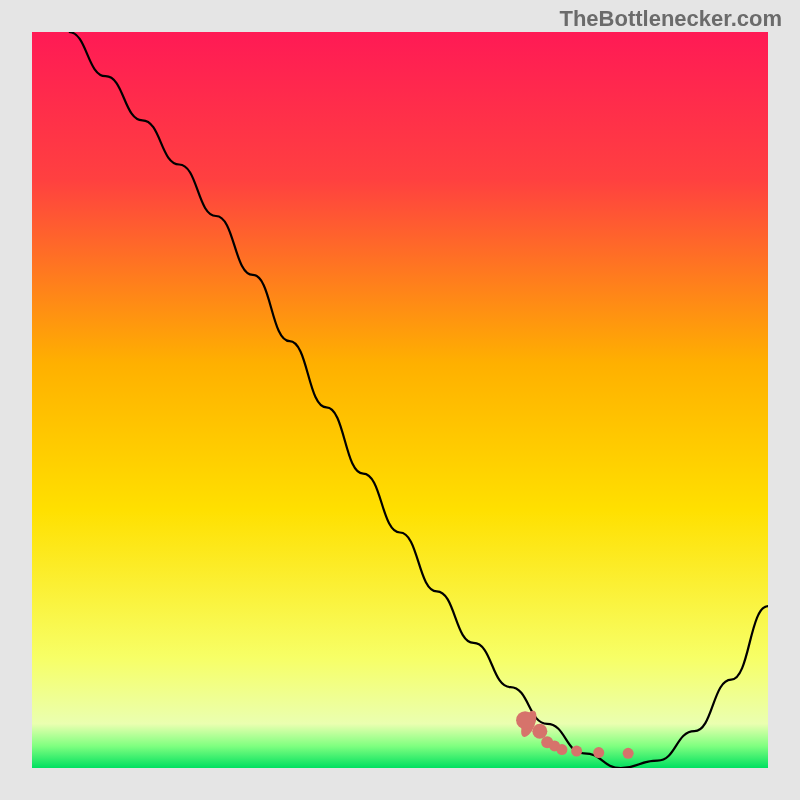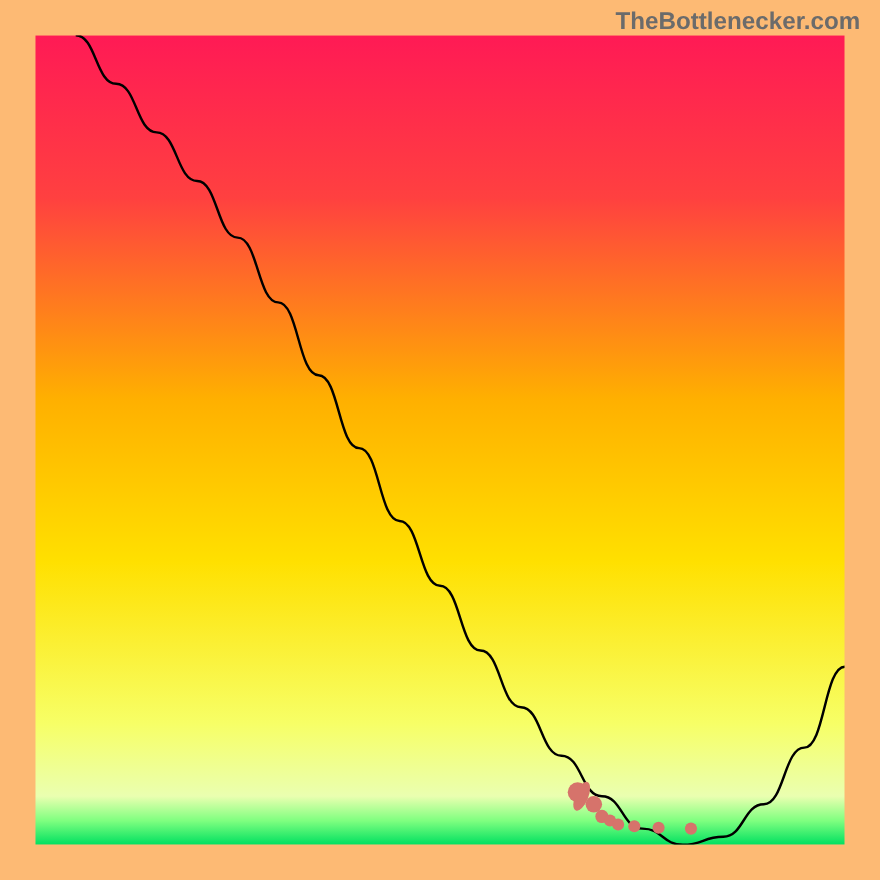--- a/index.html
+++ b/index.html
@@ -8,21 +8,21 @@
     background: #000;
     width: 800px;
     height: 800px;
     position: relative;
     font-family: Arial, sans-serif;
   }
   .container {
     position: relative;
     width: 800px;
     height: 800px;
-    background: #fdba74;
+    background: #e5e5e5;
   }
   .watermark {
     position: absolute;
     top: 6px;
     right: 18px;
     color: #6b6b6b;
     font-size: 22px;
     font-weight: bold;
     letter-spacing: 0px;
     z-index: 10;

